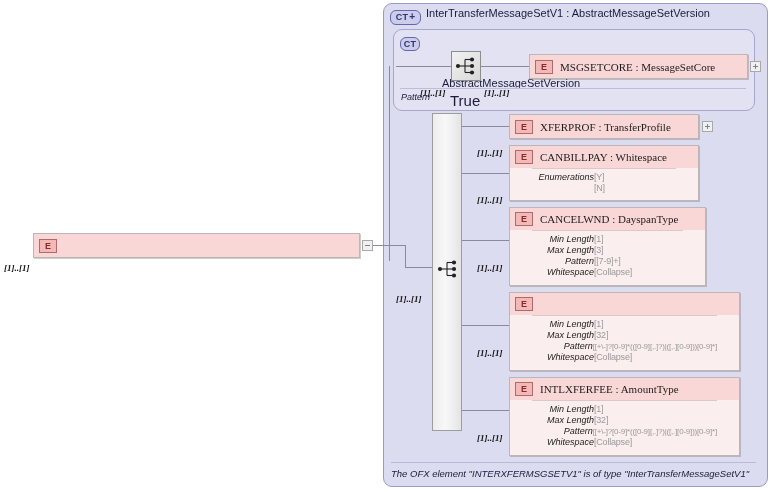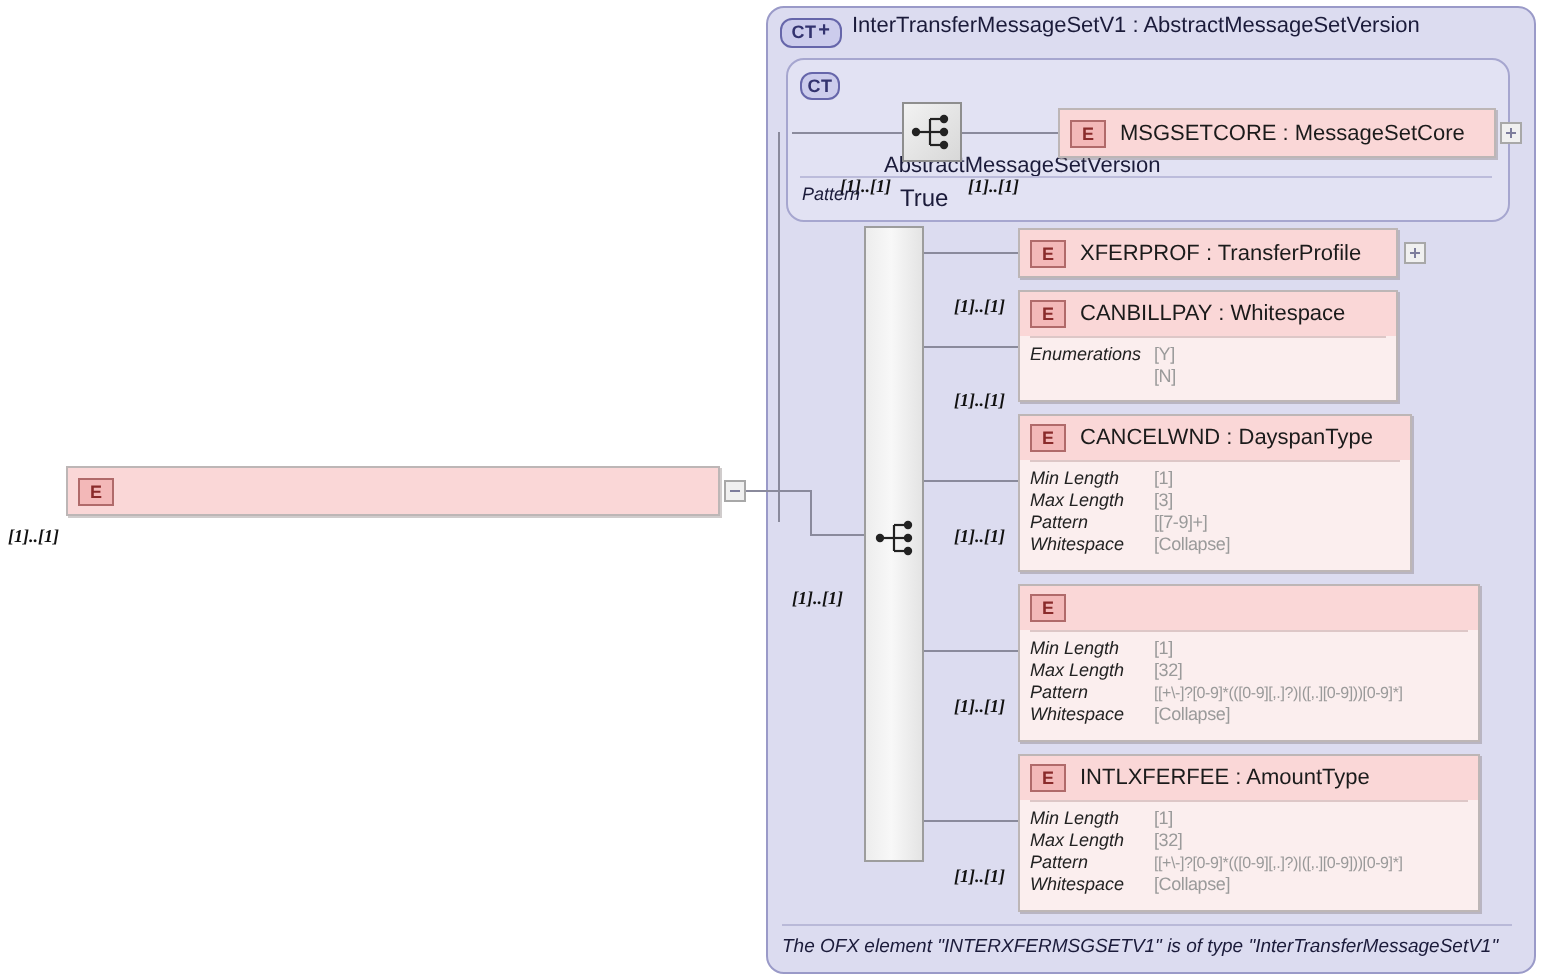--- a/index.html
+++ b/index.html
@@ -82,27 +82,28 @@
     font-size: 9px; font-weight: bold;
     display: flex; align-items: center; justify-content: center;
     box-sizing: border-box;
     flex: 0 0 auto;
   }
   .e-title {
     margin-left: 7px;
     font-size: 11px;
     color: #1b1b1b;
     white-space: nowrap;
-    font-family: Liberation Sans, sans-serif;
+    font-family: Liberation Serif, serif;
   }
   .ebox-body {
     border-top: 1px solid #ddc7c7;
-    margin: 0 5px;
+    margin: 0 22px;
     padding: 3px 0 4px 0;
     background: transparent;
+    text-align: right;
   }
   .facet-row { display: flex; line-height: 11px; }
   .facet-key {
     width: 62px;
     font-size: 9px;
     font-style: italic;
     color: #222;
     font-family: "Liberation Sans", sans-serif;
     white-space: nowrap;
   }
@@ -188,21 +189,21 @@
     left: 400px; top: 88px; width: 346px; height: 1px;
     background: #bcbcdb;
   }
   .abstract-key {
     position: absolute; left: 401px; top: 92px;
     font-size: 9px; font-style: italic; color: #1b1b3a;
     font-family: "Liberation Sans", sans-serif;
   }
   .abstract-val {
     position: absolute; left: 450px; top: 92px;
-    font-size: 12px; color: #1b1b3a;
+    font-size: 15px; color: #1b1b3a;
     font-family: "Liberation Sans", sans-serif;
   }
 </style>
 </head>
 <body>
 
 <div id="canvas">
 
   <div class="abs ct-outer"></div>
 

